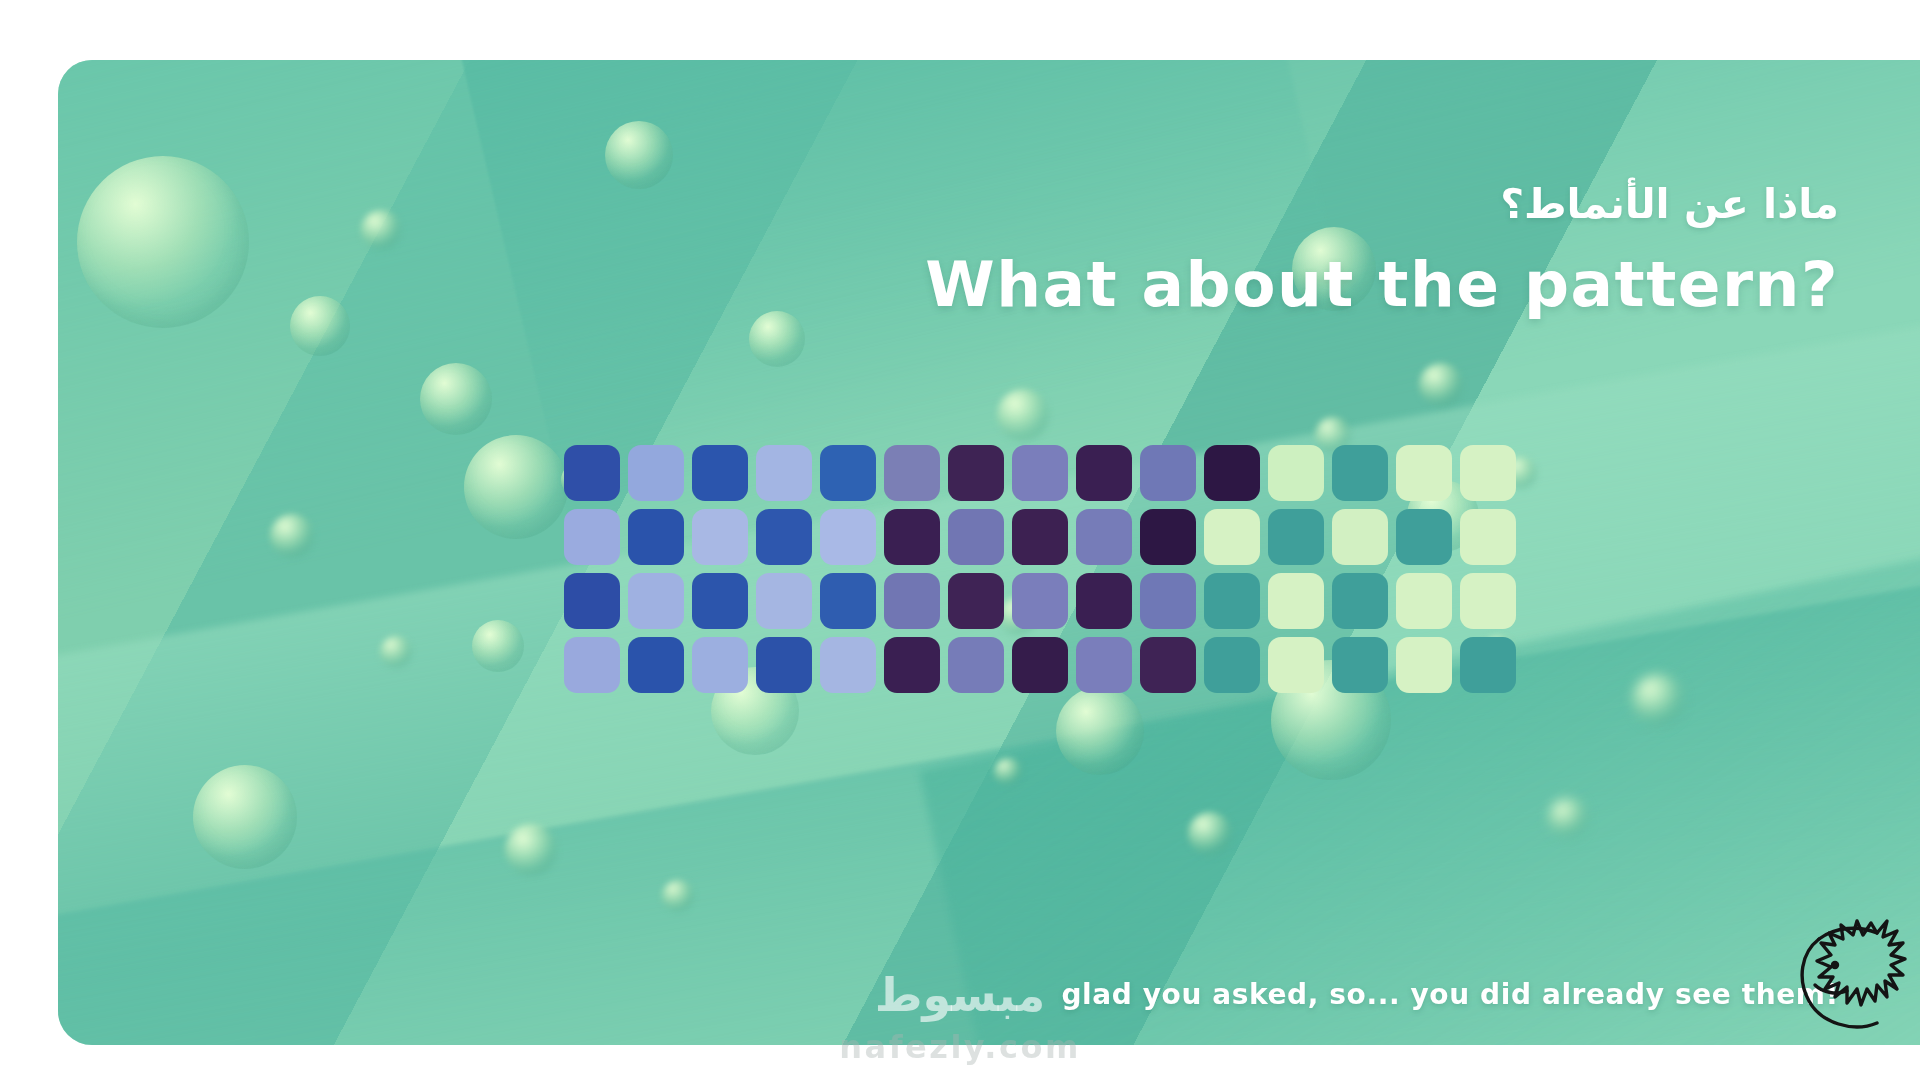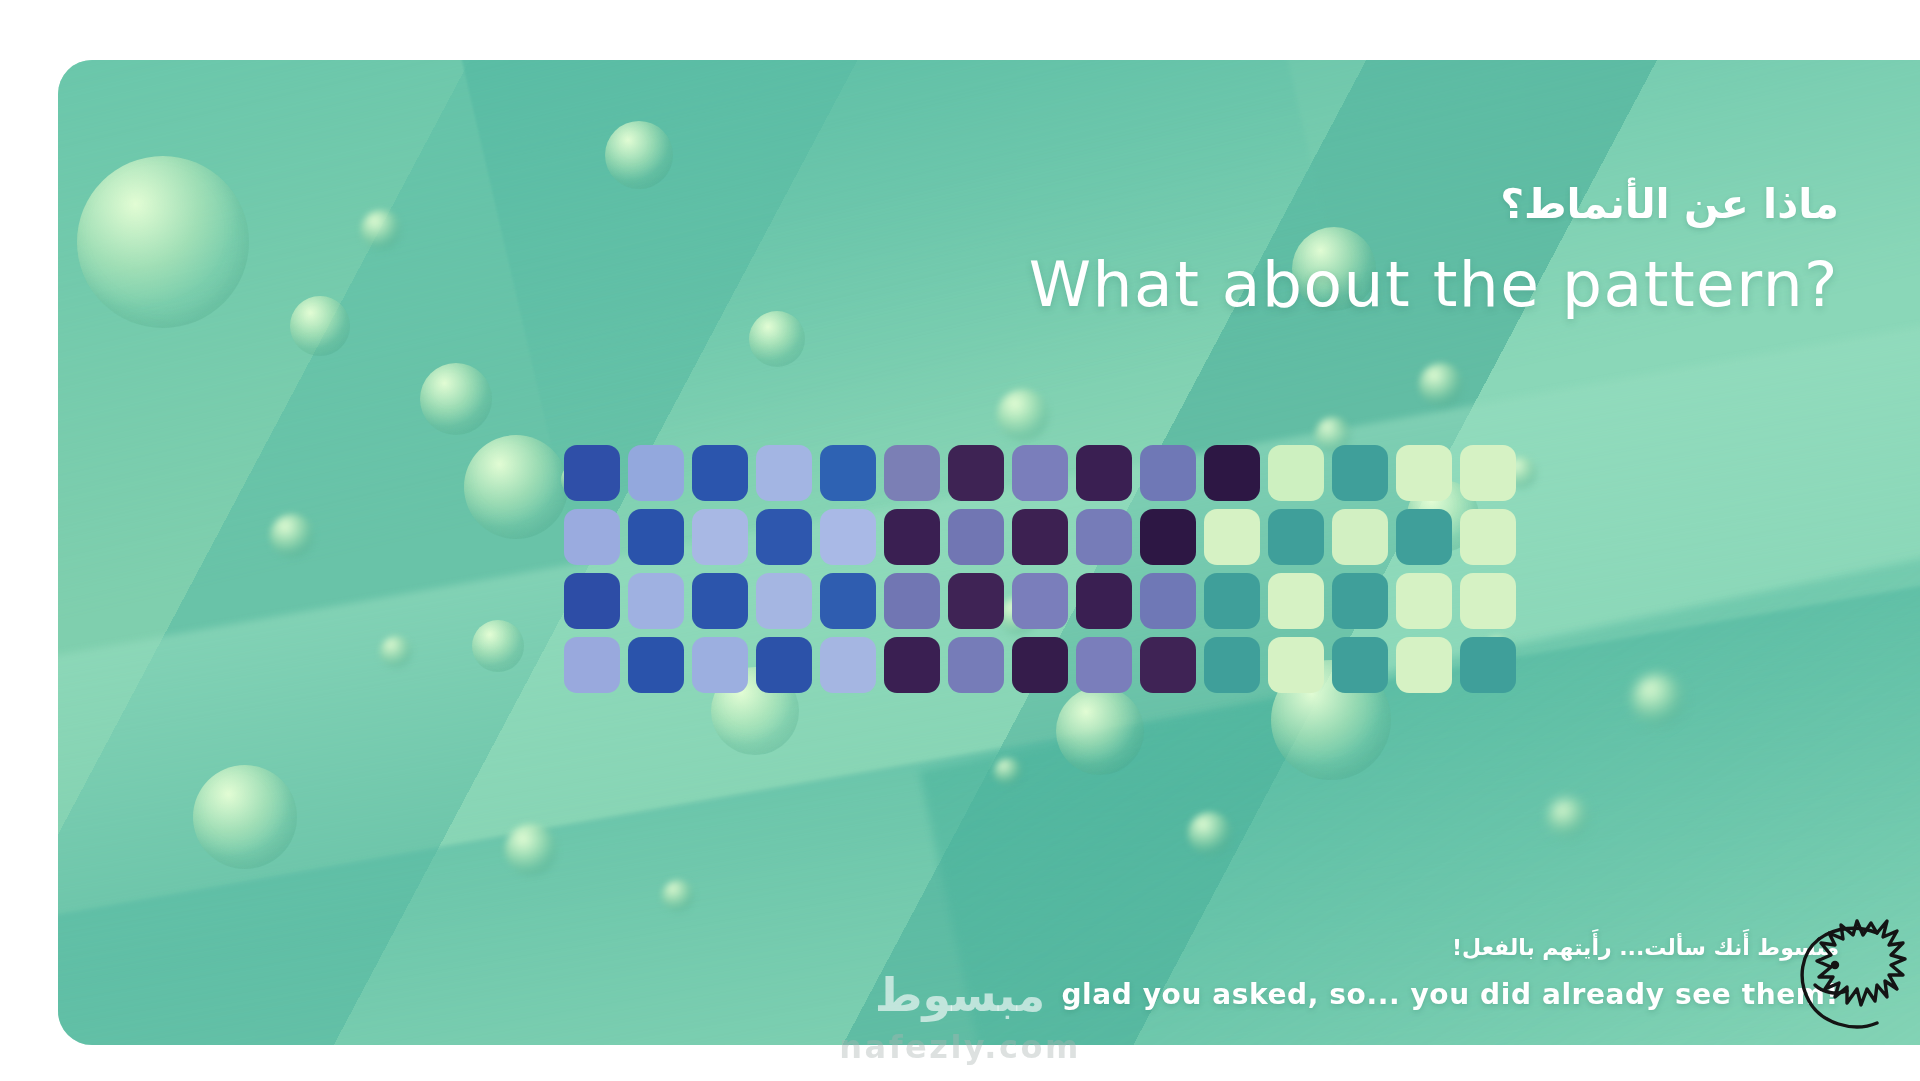--- a/index.html
+++ b/index.html
@@ -51,21 +51,21 @@
 
   
   .ar{ font-family:"DejaVu Sans", sans-serif; direction:rtl; unicode-bidi:isolate; }
   #title-ar{
     position:absolute; right:118px; top:120px; width:1100px;
     text-align:right; color:#ffffff; font-size:41px; font-weight:700;
     letter-spacing:.5px; text-shadow:0 2px 5px rgba(40,110,92,.22);
   }
   #title-en{
     position:absolute; right:118px; top:188px; width:1200px;
-    text-align:right; color:#ffffff; font-size:63px; font-weight:400;
+    text-align:right; color:#ffffff; font-size:63px; font-weight:700;
     letter-spacing:1.5px; text-shadow:0 3px 7px rgba(40,110,92,.22);
   }
 
   #caption-ar{
     position:absolute; right:118px; top:875px; width:1100px;
     text-align:right; color:#ffffff; font-size:22px; font-weight:700;
     text-shadow:0 2px 5px rgba(40,110,92,.25);
   }
   #caption-en{
     position:absolute; right:118px; top:918px; width:1200px;
@@ -206,21 +206,20 @@
         <div class="cell" style="background: rgb(53, 28, 75);"></div>
         <div class="cell" style="background: rgb(122, 126, 187);"></div>
         <div class="cell" style="background: rgb(63, 35, 85);"></div>
         <div class="cell" style="background: rgb(63, 159, 154);"></div>
         <div class="cell" style="background: rgb(214, 242, 196);"></div>
         <div class="cell" style="background: rgb(63, 159, 154);"></div>
         <div class="cell" style="background: rgb(214, 242, 196);"></div>
         <div class="cell" style="background: rgb(63, 159, 154);"></div>
       </div>
 
-    <div id="caption-ar" class="ar">مبسوط أَنك سألت... رأَيتهم بالفعل!</div>
     <div id="caption-en">glad you asked, so... you did already see them!</div>
 
     <svg id="mascot" viewBox="0 0 120 126" fill="none">
       <g stroke="#141414" stroke-width="3.4" stroke-linecap="round" stroke-linejoin="round" fill="none">
         <path d="M28 28 C10 42 6 68 18 90 C30 112 62 122 86 112"></path>
         <path d="M28 28 C44 16 68 14 86 22"></path>
         <path d="M86 22 L96 10 L92 26 L106 20 L98 34 L112 32 L100 44 L114 48
                  L100 54 L112 64 L98 64 L106 78 L94 70 L96 86 L86 74 L84 90
                  L76 78 L70 94 L66 78 L56 92 L56 76 L44 86 L48 72 L34 78 L42 66
                  L28 66 L40 56 L26 50 L40 44 L30 32 L44 34 L38 22 L52 28 L50 14

